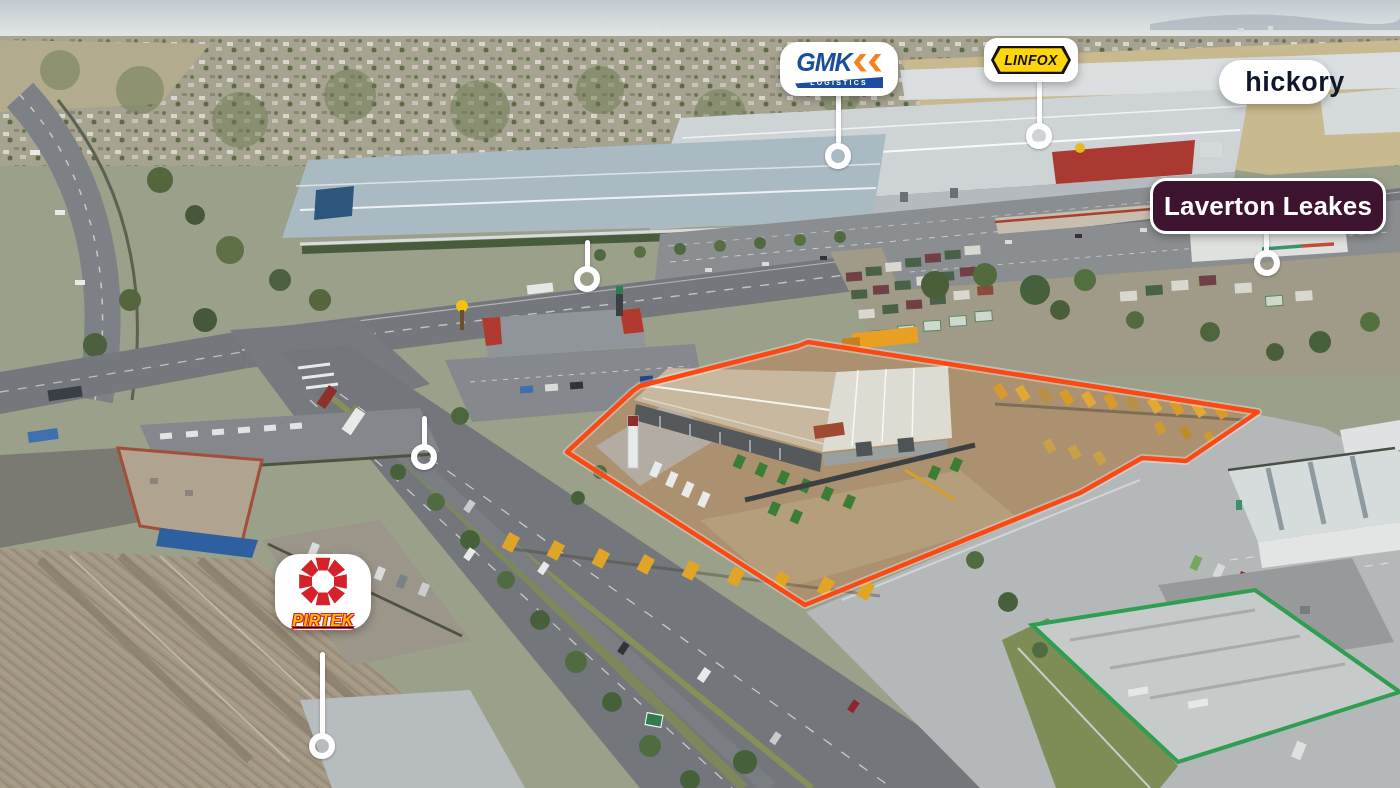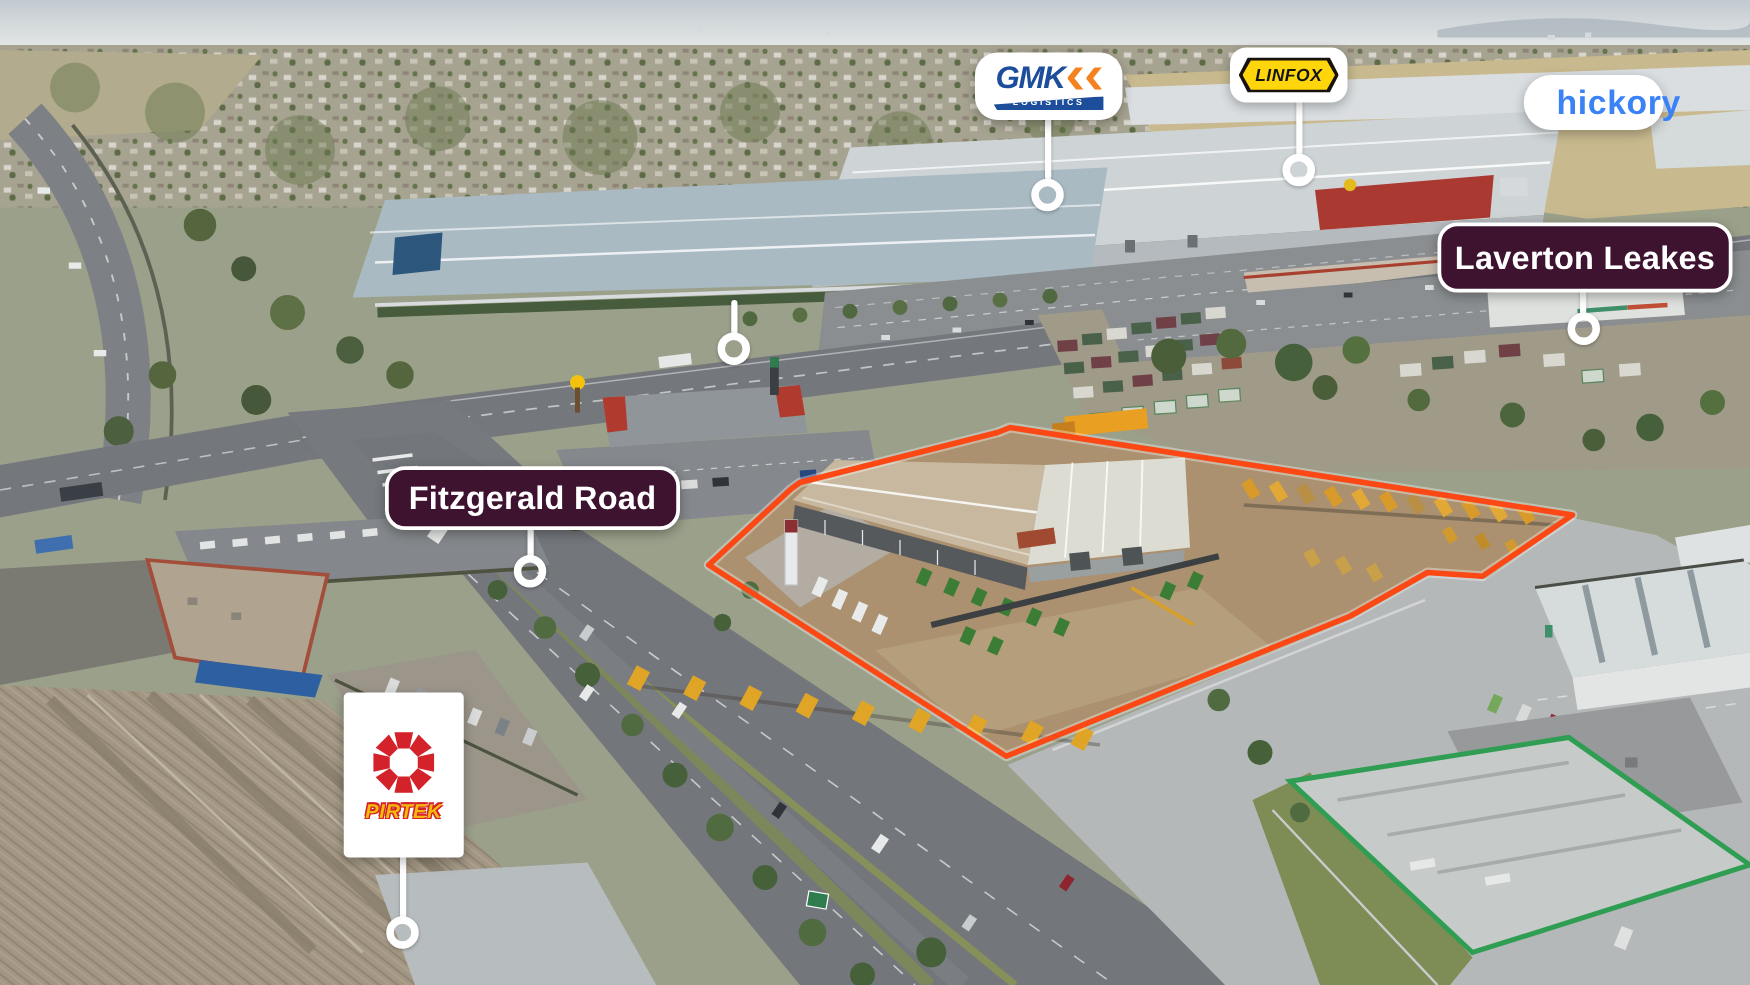--- a/index.html
+++ b/index.html
@@ -34,21 +34,21 @@
   
   .lin-hex-o{width:80px;height:31px;background:#17130c;
              clip-path:polygon(0 50%,9% 5%,91% 5%,100% 50%,91% 95%,9% 95%);
              display:flex;align-items:center;justify-content:center;}
   .lin-hex-i{width:74px;height:26px;background:var(--linfox-yellow,#FFD60C);
              clip-path:polygon(0 50%,9% 5%,91% 5%,100% 50%,91% 95%,9% 95%);
              display:flex;align-items:center;justify-content:center;}
   .lin-text{font-weight:800;font-style:italic;font-size:14px;color:#141414;letter-spacing:.4px;}
 
   
-  .hick-text{font-weight:700;font-size:27px;color:#3b82f6;letter-spacing:.5px;margin-left:40px;}
+  .hick-text{font-weight:700;font-size:27px;color:#0f172a;letter-spacing:.5px;margin-left:40px;}
 
   
   .pirtek-text{font-weight:800;font-style:italic;font-size:16px;letter-spacing:.5px;
                color:var(--pirtek-yellow,#F5B90B);margin-top:3px;
                text-shadow:-1px -1px 0 var(--pirtek-red,#D3222A),1px -1px 0 var(--pirtek-red,#D3222A),
                            -1px 1px 0 var(--pirtek-red,#D3222A),1px 1px 0 var(--pirtek-red,#D3222A);}
 </style>
 </head>
 <body>
 
@@ -533,25 +533,24 @@
 
   <div class="stem" style="left:585px;top:240px;height:30px;"></div>
   <div class="ring" style="left:574px;top:266px;"></div>
 
   <div class="stem" style="left:1264px;top:226px;height:28px;"></div>
   <div class="ring" style="left:1254px;top:250px;"></div>
   <div class="pill" style="left:1150px;top:178px;width:230px;height:50px;">Laverton Leakes</div>
 
   <div class="stem" style="left:422px;top:416px;height:32px;"></div>
   <div class="ring" style="left:411px;top:444px;"></div>
-  <div class="pill" style="left:308px;top:373px;width:230px;height:45px;">Fitzgerald Road</div>
 
   <div class="stem" style="left:320px;top:652px;height:84px;"></div>
   <div class="ring" style="left:309px;top:733px;"></div>
-  <div class="card" style="left:275px;top:554px;width:96px;height:132px;border-radius:4px;">
+  <div class="card" style="left:275px;top:554px;width:96px;height:76px;border-radius:24px;text-decoration:underline;">
     <svg width="56" height="56" viewBox="-30 -30 60 60">
       <g fill="#D3222A">
         <path d="M-8,-26 L8,-26 L5,-12 L-5,-12 Z"></path>
         <path d="M-8,-26 L8,-26 L5,-12 L-5,-12 Z" transform="rotate(45)"></path>
         <path d="M-8,-26 L8,-26 L5,-12 L-5,-12 Z" transform="rotate(90)"></path>
         <path d="M-8,-26 L8,-26 L5,-12 L-5,-12 Z" transform="rotate(135)"></path>
         <path d="M-8,-26 L8,-26 L5,-12 L-5,-12 Z" transform="rotate(180)"></path>
         <path d="M-8,-26 L8,-26 L5,-12 L-5,-12 Z" transform="rotate(225)"></path>
         <path d="M-8,-26 L8,-26 L5,-12 L-5,-12 Z" transform="rotate(270)"></path>
         <path d="M-8,-26 L8,-26 L5,-12 L-5,-12 Z" transform="rotate(315)"></path>

